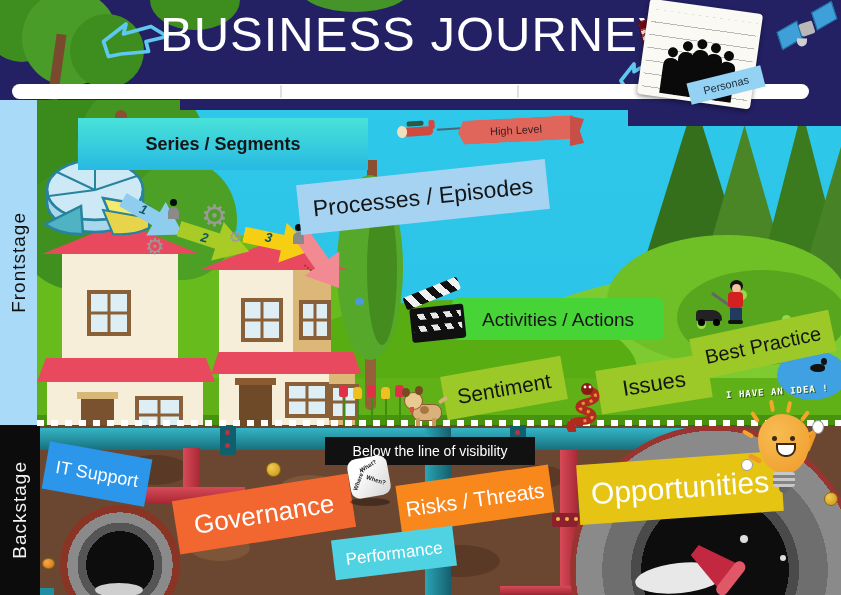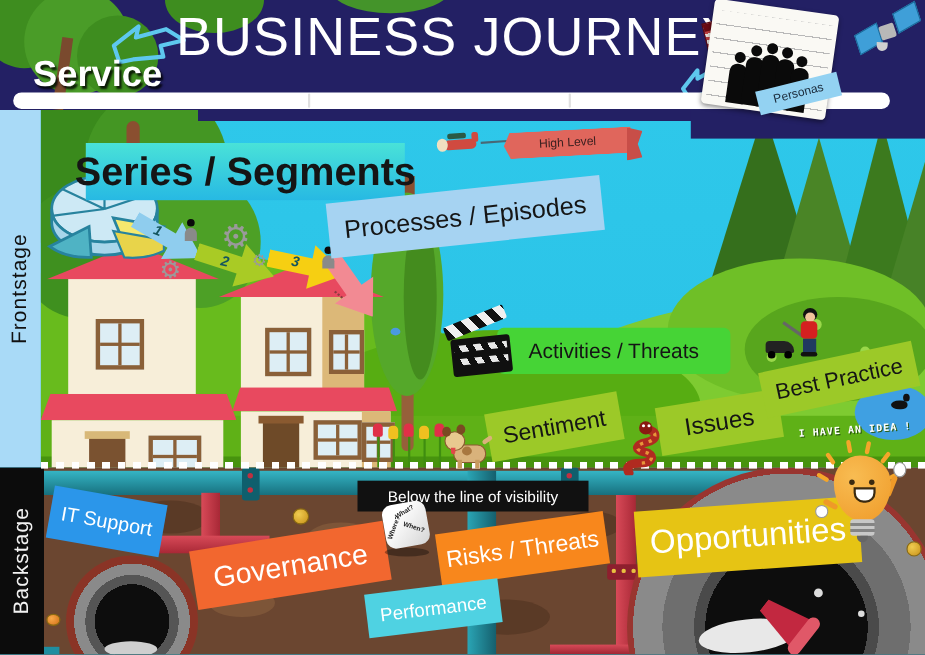--- a/index.html
+++ b/index.html
@@ -139,29 +139,29 @@
       <div class="abs" style="left:34px;top:3px;width:6px;height:9px;background:#d04a40;border-radius:2px;"></div>
       <div class="abs" style="left:2px;top:7px;width:10px;height:12px;background:#f0e0c0;border-radius:50%;"></div>
     </div>
     <div class="abs" style="left:400px;top:28px;width:24px;height:2px;background:rgba(90,40,40,.6);transform:rotate(-4deg);"></div>
     <div class="plate" style="left:421px;top:18px;width:116px;height:24px;background:#e0665c;transform:rotate(-3deg);
                 clip-path:polygon(0 50%,5% 0,100% 0,100% 100%,5% 100%);font-size:11px;color:#3c2020;">
       <span>High Level</span>
     </div>
     <div class="abs" style="left:533px;top:16px;width:14px;height:30px;background:#c84e48;clip-path:polygon(0 0,100% 10%,70% 50%,100% 90%,0 100%);"></div>
 
-    <div class="plate" style="left:41px;top:18px;width:290px;height:52px;font-size:36px;font-weight:bold;
-                background:linear-gradient(180deg,#49e2d8,#27b9e3);margin-top:12px;">
+    <div class="plate" style="left:41px;top:18px;width:290px;height:52px;font-size:18px;font-weight:bold;
+                background:linear-gradient(180deg,#49e2d8,#27b9e3);">
       <span>Series / Segments</span>
     </div>
     <div class="plate" style="left:261px;top:72px;width:250px;height:50px;font-size:23px;background:#a6d3f2;transform:rotate(-6deg);">
       <span>Processes / Episodes</span>
     </div>
     <div class="plate" style="left:415px;top:198px;width:212px;height:42px;font-size:19px;background:#46d436;border-radius:6px;">
-      <span>Activities / Threats</span>
+      <span>Activities / Actions</span>
     </div>
     <div class="plate" style="left:406px;top:266px;width:122px;height:44px;font-size:21px;background:#9cc928;transform:rotate(-10deg);">
       <span>Sentiment</span>
     </div>
     <div class="plate" style="left:561px;top:262px;width:112px;height:44px;font-size:22px;background:#9cc928;transform:rotate(-9deg);">
       <span>Issues</span>
     </div>
     <div class="plate" style="left:655px;top:224px;width:142px;height:42px;font-size:20px;background:#9cc928;transform:rotate(-12deg);">
       <span>Best Practice</span>
     </div>
@@ -321,21 +321,20 @@
     <div class="blob" style="left:22px;top:-10px;width:96px;height:96px;background:#4a9c28;"></div>
     <div class="blob" style="left:70px;top:14px;width:74px;height:74px;background:#3e8d1f;"></div>
     <div class="abs" style="left:52px;top:34px;width:10px;height:66px;background:#7a4a2e;transform:rotate(8deg);"></div>
     <div class="blob" style="left:150px;top:-30px;width:90px;height:60px;background:#3e8d1f;"></div>
     <div class="blob" style="left:300px;top:-34px;width:110px;height:46px;background:#44942a;"></div>
 
     <svg class="abs" style="left:98px;top:14px;" width="76" height="50" viewBox="0 0 60 40">
       <path d="M4 22 L22 8 L20 16 L42 10 L55 18 L38 22 L40 30 L18 32 L8 34 Z" fill="none" stroke="#5ec8ee" stroke-width="3" stroke-linejoin="round"></path>
     </svg>
     <div class="abs" style="left:160px;top:6px;font-size:49px;font-weight:300;color:#fff;letter-spacing:1px;">BUSINESS JOURNEY</div>
-    <div class="abs" style="left:30px;top:48px;font-size:33px;font-weight:bold;color:#fff;text-shadow:2px 3px 2px rgba(0,0,0,.85);">Service</div>
     <svg class="abs" style="left:616px;top:52px;transform:rotate(-14deg);" width="56" height="42" viewBox="0 0 60 40">
       <path d="M4 22 L22 8 L20 16 L42 10 L55 18 L38 22 L40 30 L18 32 L8 34 Z" fill="none" stroke="#5ec8ee" stroke-width="4" stroke-linejoin="round"></path>
     </svg>
   </div>
 
   <div class="abs" style="left:12px;top:84px;width:797px;height:15px;background:#fff;border-radius:8px;z-index:32;">
     <div class="abs" style="left:268px;top:1px;width:2px;height:13px;background:#e0e0e0;border-radius:2px;"></div>
     <div class="abs" style="left:505px;top:1px;width:2px;height:13px;background:#e0e0e0;border-radius:2px;"></div>
   </div>
 

